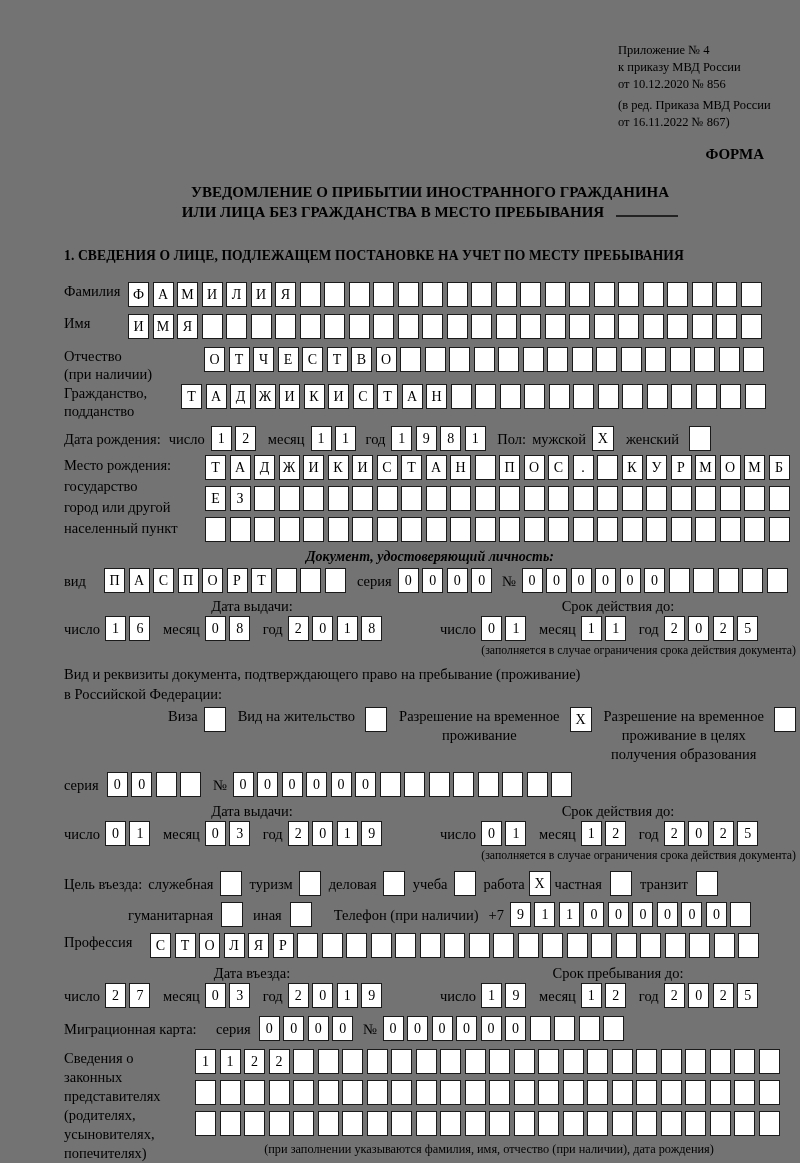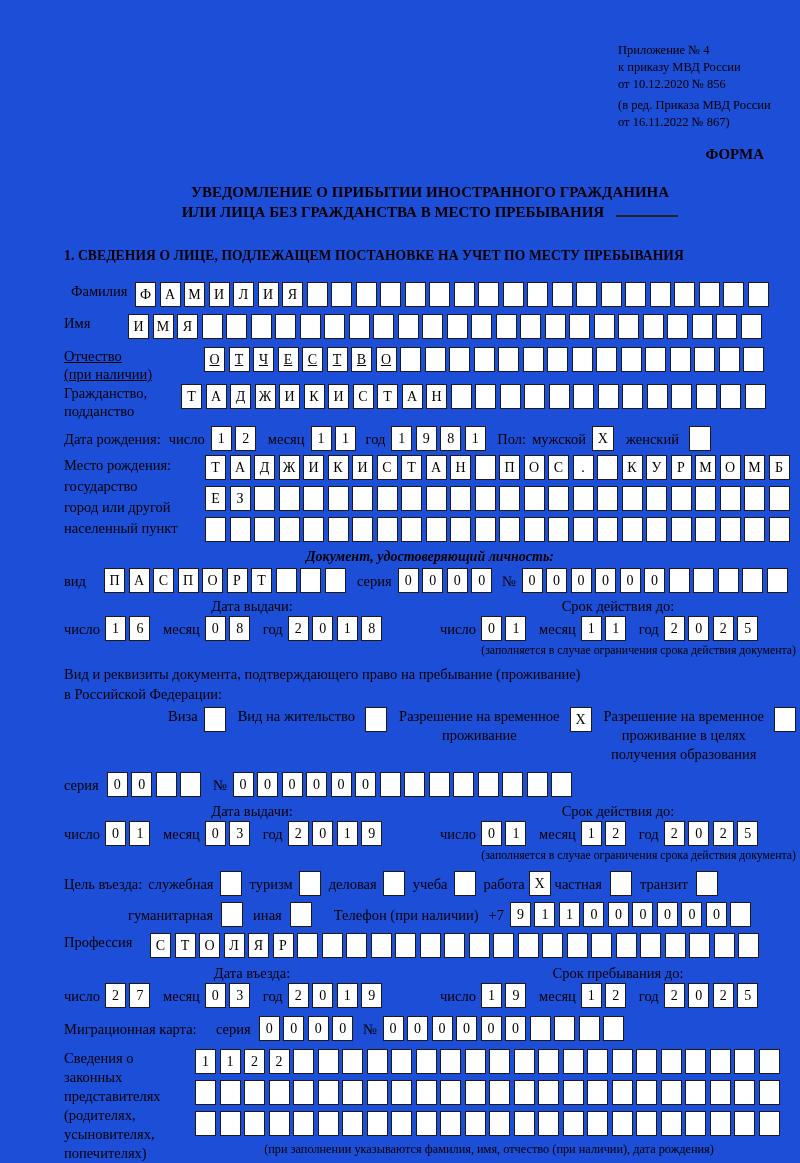--- a/index.html
+++ b/index.html
@@ -1,17 +1,17 @@
 <!DOCTYPE html>
 <html><head>
 <meta charset="utf-8">
 <style>
   html,body{margin:0;padding:0;background:#888;}
   .page{
-    width:800px;height:1163px;background:#1d4ed8;position:relative;
+    width:800px;height:1163px;background:#737373;position:relative;
     font-family:"Liberation Serif","DejaVu Serif",serif;color:#000;
     overflow:hidden;margin:0 auto;
   }
   
   .appendix{position:absolute;left:618px;top:42px;font-size:12.5px;line-height:17px;}
   .appendix .note{margin-top:4px;}
   .forma{position:absolute;top:146px;right:36px;font-weight:bold;font-size:15px;}
   .main{position:absolute;left:64px;top:182px;width:732px;}
   .title{text-align:center;font-weight:bold;font-size:15px;line-height:20px;}
   .title-underline{display:inline-block;width:62px;border-bottom:2px solid #222;height:12px;margin-left:12px;}
@@ -63,21 +63,21 @@
   <div class="main">
 
     <div class="title">
       <div>УВЕДОМЛЕНИЕ О ПРИБЫТИИ ИНОСТРАННОГО ГРАЖДАНИНА</div>
       <div><span>ИЛИ ЛИЦА БЕЗ ГРАЖДАНСТВА В МЕСТО ПРЕБЫВАНИЯ</span><span class="title-underline"></span></div>
     </div>
 
     <div class="section-title">1. СВЕДЕНИЯ О ЛИЦЕ, ПОДЛЕЖАЩЕМ ПОСТАНОВКЕ НА УЧЕТ ПО МЕСТУ ПРЕБЫВАНИЯ</div>
 
     <div class="row" style="margin-top:18px;">
-      <span class="lbl" style="width:64px;margin-left:7px;">Фамилия</span>
+      <span class="lbl" style="width:64px;">Фамилия</span>
       <span class="cells">
           <span class="cell">Ф</span>
           <span class="cell">А</span>
           <span class="cell">М</span>
           <span class="cell">И</span>
           <span class="cell">Л</span>
           <span class="cell">И</span>
           <span class="cell">Я</span>
           <span class="cell"></span>
           <span class="cell"></span>
@@ -126,21 +126,21 @@
           <span class="cell"></span>
           <span class="cell"></span>
           <span class="cell"></span>
           <span class="cell"></span>
           <span class="cell"></span>
           <span class="cell"></span>
           <span class="cell"></span>
         </span>
     </div>
 
-    <div class="row" style="margin-top:8px;height:37px;text-decoration:underline;">
+    <div class="row" style="margin-top:8px;height:37px;">
       <span class="lblcol" style="width:140px;">
         <div>Отчество</div>
         <div>(при наличии)</div>
       </span>
       <span class="cells">
           <span class="cell">О</span>
           <span class="cell">Т</span>
           <span class="cell">Ч</span>
           <span class="cell">Е</span>
           <span class="cell">С</span>

